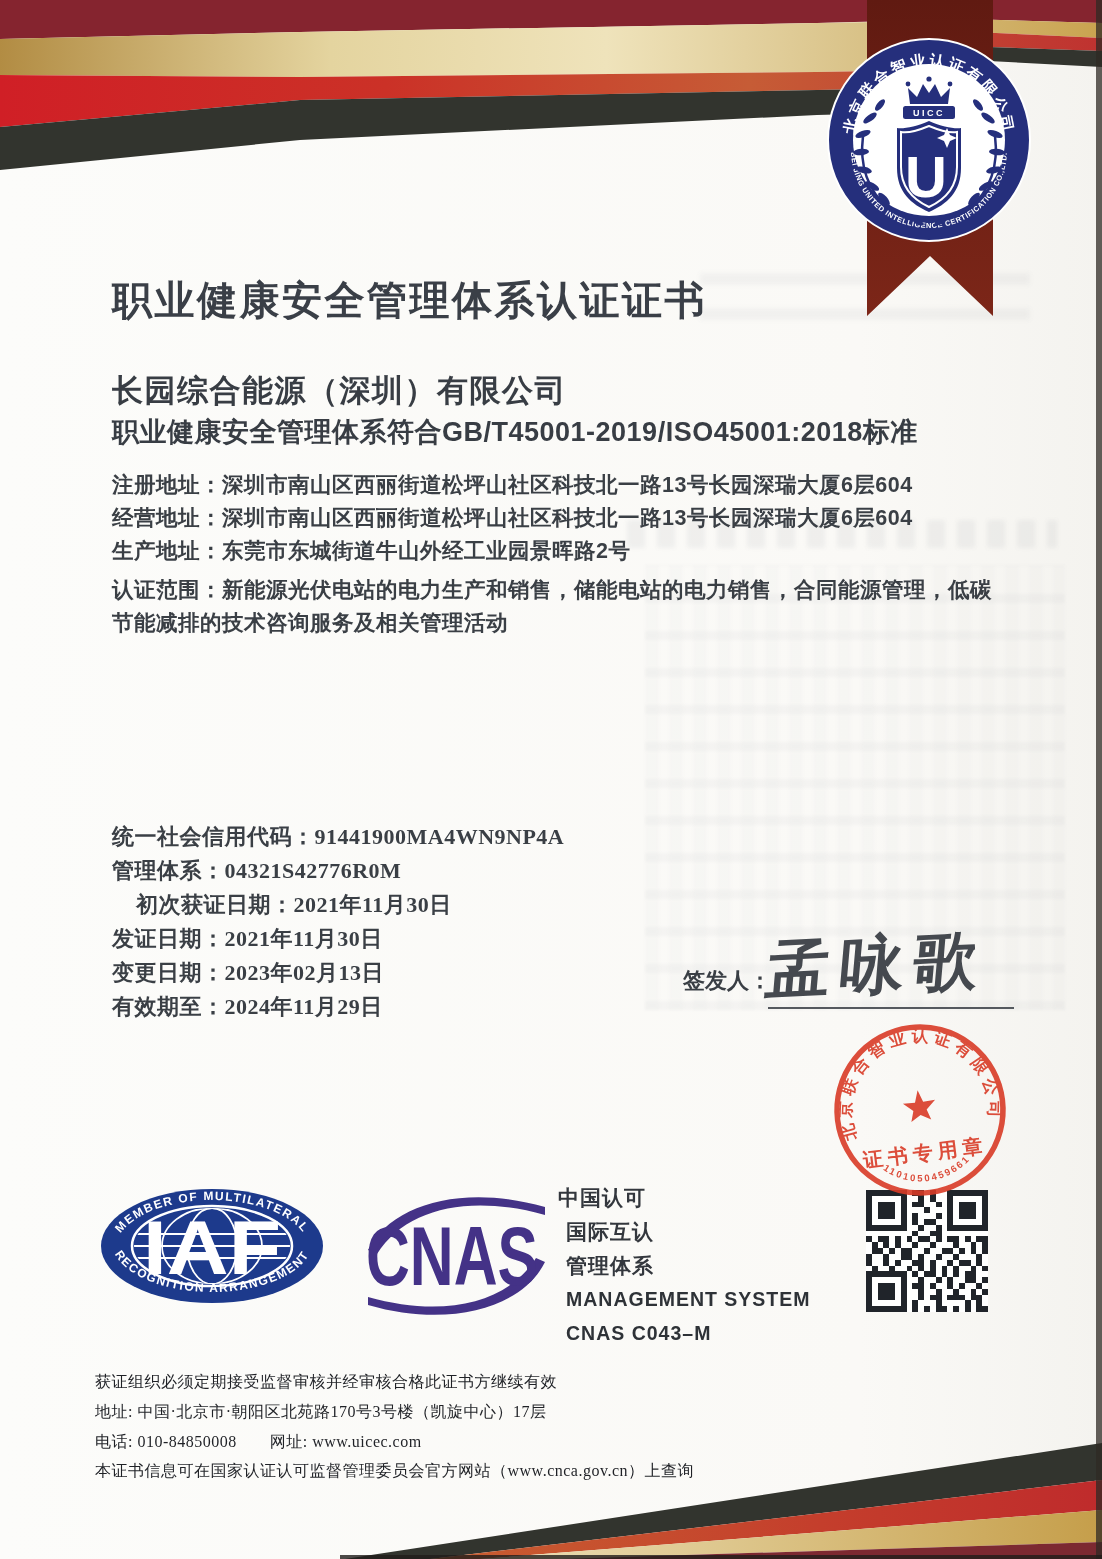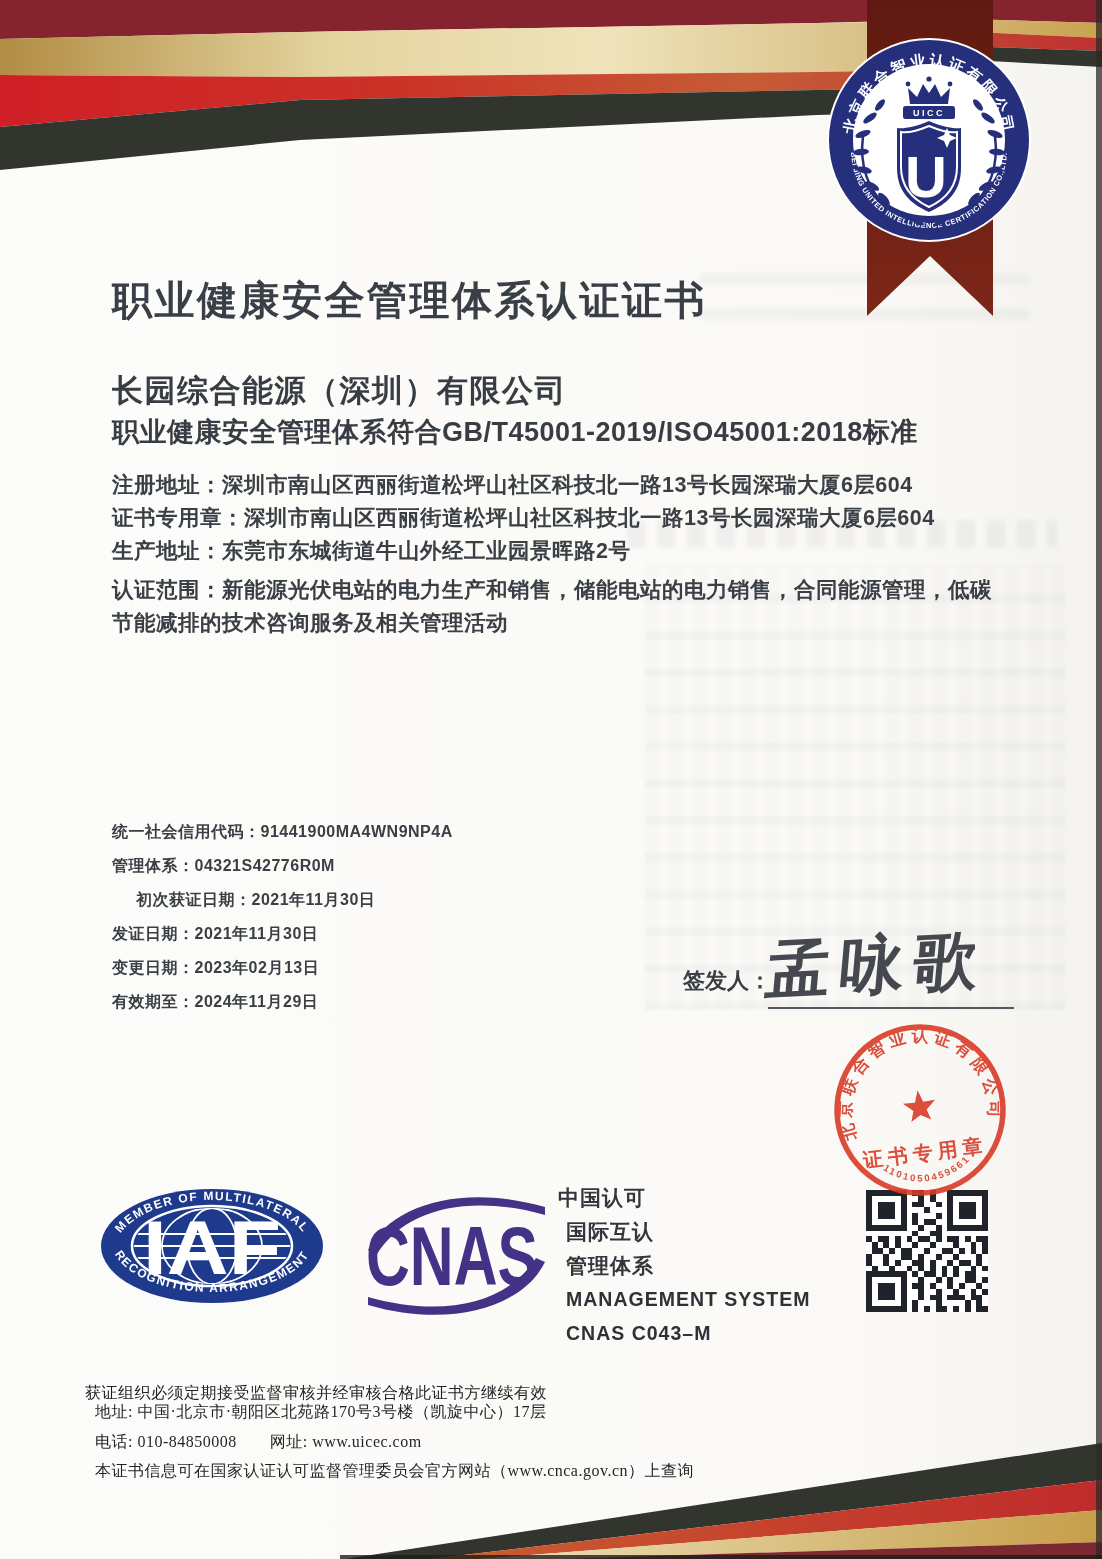--- a/index.html
+++ b/index.html
@@ -4,32 +4,32 @@
 <style>
   html,body{margin:0;padding:0;background:#e8e8e6;}
   .page{position:relative;width:1102px;height:1559px;background:linear-gradient(90deg,#fcfcfa 0%,#faf9f6 78%,#f4f3ef 100%);overflow:hidden;font-family:"Liberation Sans",sans-serif;}
   .abs{position:absolute;}
   .title{left:112px;top:258px;font-size:40px;font-weight:700;color:#3a3f47;letter-spacing:2.5px;margin-top:15px;}
   .company{left:112px;top:370px;font-size:31px;font-weight:700;color:#383d44;letter-spacing:1.5px;}
   .standard{left:112px;top:414px;font-size:27px;font-weight:700;color:#383d44;letter-spacing:.5px;}
   .bodyline{font-size:21.5px;font-weight:600;color:#3a3f45;letter-spacing:.5px;}
   .addr0{left:112px;top:470px;} .addr1{left:112px;top:503px;} .addr2{left:112px;top:536px;}
   .scope{left:112px;top:574px;width:885px;line-height:33px;}
-  .info{font-size:16px;font-weight:600;color:#3a3f45;letter-spacing:.5px;}
+  .info{font-size:22px;font-weight:600;color:#3a3f45;letter-spacing:.5px;font-family:Liberation Serif, serif;}
   .info0{left:112px;top:822px;} .info1{left:112px;top:856px;} .info2{left:112px;top:890px;margin-left:24px;}
   .info3{left:112px;top:924px;} .info4{left:112px;top:958px;} .info5{left:112px;top:992px;}
   .signer{left:683px;top:966px;font-size:22px;font-weight:600;color:#3a3f45;}
   .signature{left:766px;top:922px;font-size:64px;font-weight:700;color:#45494f;transform:rotate(-3deg) skewX(-8deg);letter-spacing:10px;font-family:"Liberation Serif",serif;}
   .sig-line{left:768px;top:1007px;width:246px;height:2px;background:#54585e;}
   .acc-cjk{font-size:21px;font-weight:600;color:#33373d;letter-spacing:1px;}
   .acc-en{font-size:19.5px;font-weight:700;color:#2e3237;letter-spacing:1px;}
   .acc0{left:558px;top:1184px;} .acc1{left:566px;top:1218px;} .acc2{left:566px;top:1252px;}
   .acc3{left:566px;top:1288px;} .acc4{left:566px;top:1322px;}
   .foot{font-family:"Liberation Serif",serif;font-size:16px;color:#1f2126;letter-spacing:.5px;}
-  .foot0{left:85px;top:1372px;margin-top:11px;} .foot1{left:95px;top:1402px;} .foot2{left:95px;top:1432px;} .foot3{left:95px;top:1461px;}
+  .foot0{left:95px;top:1372px;} .foot1{left:95px;top:1402px;} .foot2{left:95px;top:1432px;} .foot3{left:95px;top:1461px;}
   .ghost{pointer-events:none;}
   .ghost-a{left:627px;top:520px;width:430px;height:28px;background:repeating-linear-gradient(90deg,rgba(110,116,128,.20) 0 18px,transparent 18px 30px);filter:blur(2px);opacity:.4;}
   .ghost-b{left:700px;top:250px;width:330px;height:70px;background:repeating-linear-gradient(0deg,rgba(110,116,128,.16) 0 12px,transparent 12px 35px);filter:blur(2.5px);opacity:.4;}
   .ghost-c{left:645px;top:565px;width:420px;height:445px;background:repeating-linear-gradient(0deg,rgba(112,118,130,.13) 0 9px,transparent 9px 37px),repeating-linear-gradient(90deg,rgba(112,118,130,.07) 0 14px,transparent 14px 24px);filter:blur(1.5px);opacity:.35;}
   .edge-right{left:1096px;top:0;width:6px;height:1559px;background:rgba(47,42,36,.75);z-index:40;}
   .edge-bottom{left:340px;top:1555px;width:762px;height:4px;background:rgba(32,29,26,.8);z-index:40;}
   svg{display:block;}
 </style>
 </head>
 <body>
@@ -144,21 +144,21 @@
 
   <div class="abs ghost ghost-a"></div>
   <div class="abs ghost ghost-b"></div>
   <div class="abs ghost ghost-c"></div>
 
   <div class="abs title">职业健康安全管理体系认证证书</div>
   <div class="abs company">长园综合能源（深圳）有限公司</div>
   <div class="abs standard">职业健康安全管理体系符合GB/T45001-2019/ISO45001:2018标准</div>
 
   <div class="abs bodyline addr0">注册地址：深圳市南山区西丽街道松坪山社区科技北一路13号长园深瑞大厦6层604</div>
-  <div class="abs bodyline addr1">证书专用章：深圳市南山区西丽街道松坪山社区科技北一路13号长园深瑞大厦6层604</div>
+  <div class="abs bodyline addr1">经营地址：深圳市南山区西丽街道松坪山社区科技北一路13号长园深瑞大厦6层604</div>
   <div class="abs bodyline addr2">生产地址：东莞市东城街道牛山外经工业园景晖路2号</div>
 
   <div class="abs bodyline scope">认证范围：新能源光伏电站的电力生产和销售，储能电站的电力销售，合同能源管理，低碳节能减排的技术咨询服务及相关管理活动</div>
 
   <div class="abs info info0">统一社会信用代码：91441900MA4WN9NP4A</div>
   <div class="abs info info1">管理体系：04321S42776R0M</div>
   <div class="abs info info2">初次获证日期：2021年11月30日</div>
   <div class="abs info info3">发证日期：2021年11月30日</div>
   <div class="abs info info4">变更日期：2023年02月13日</div>
   <div class="abs info info5">有效期至：2024年11月29日</div>

